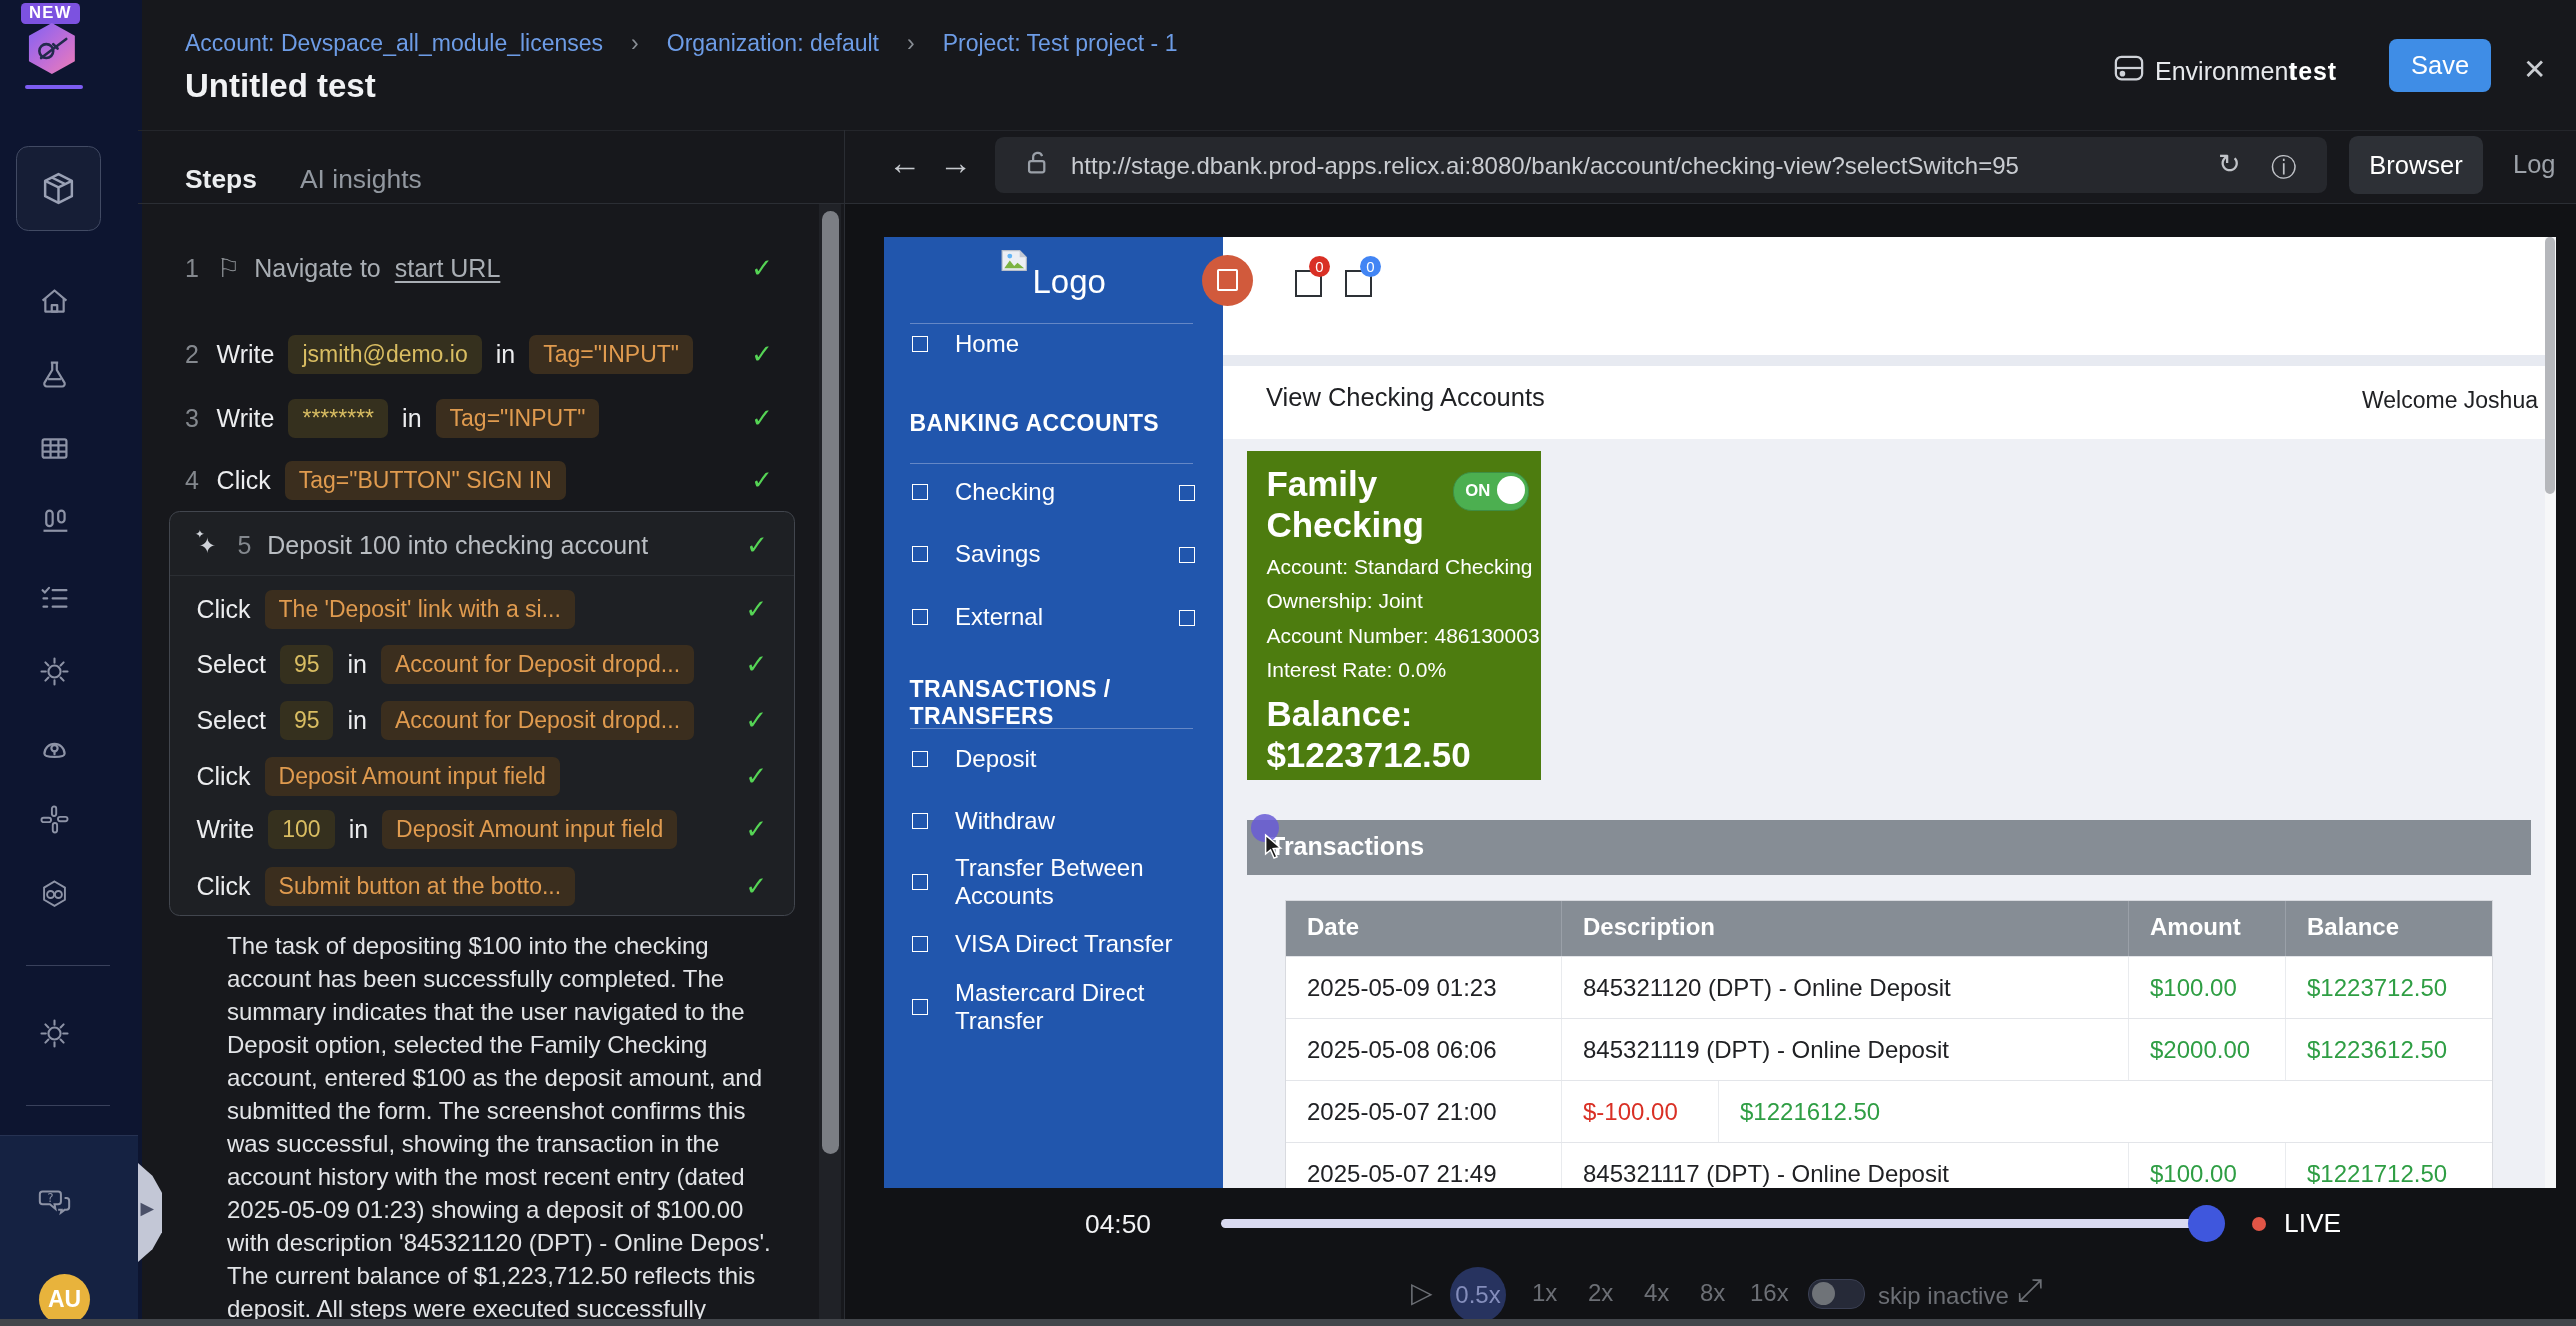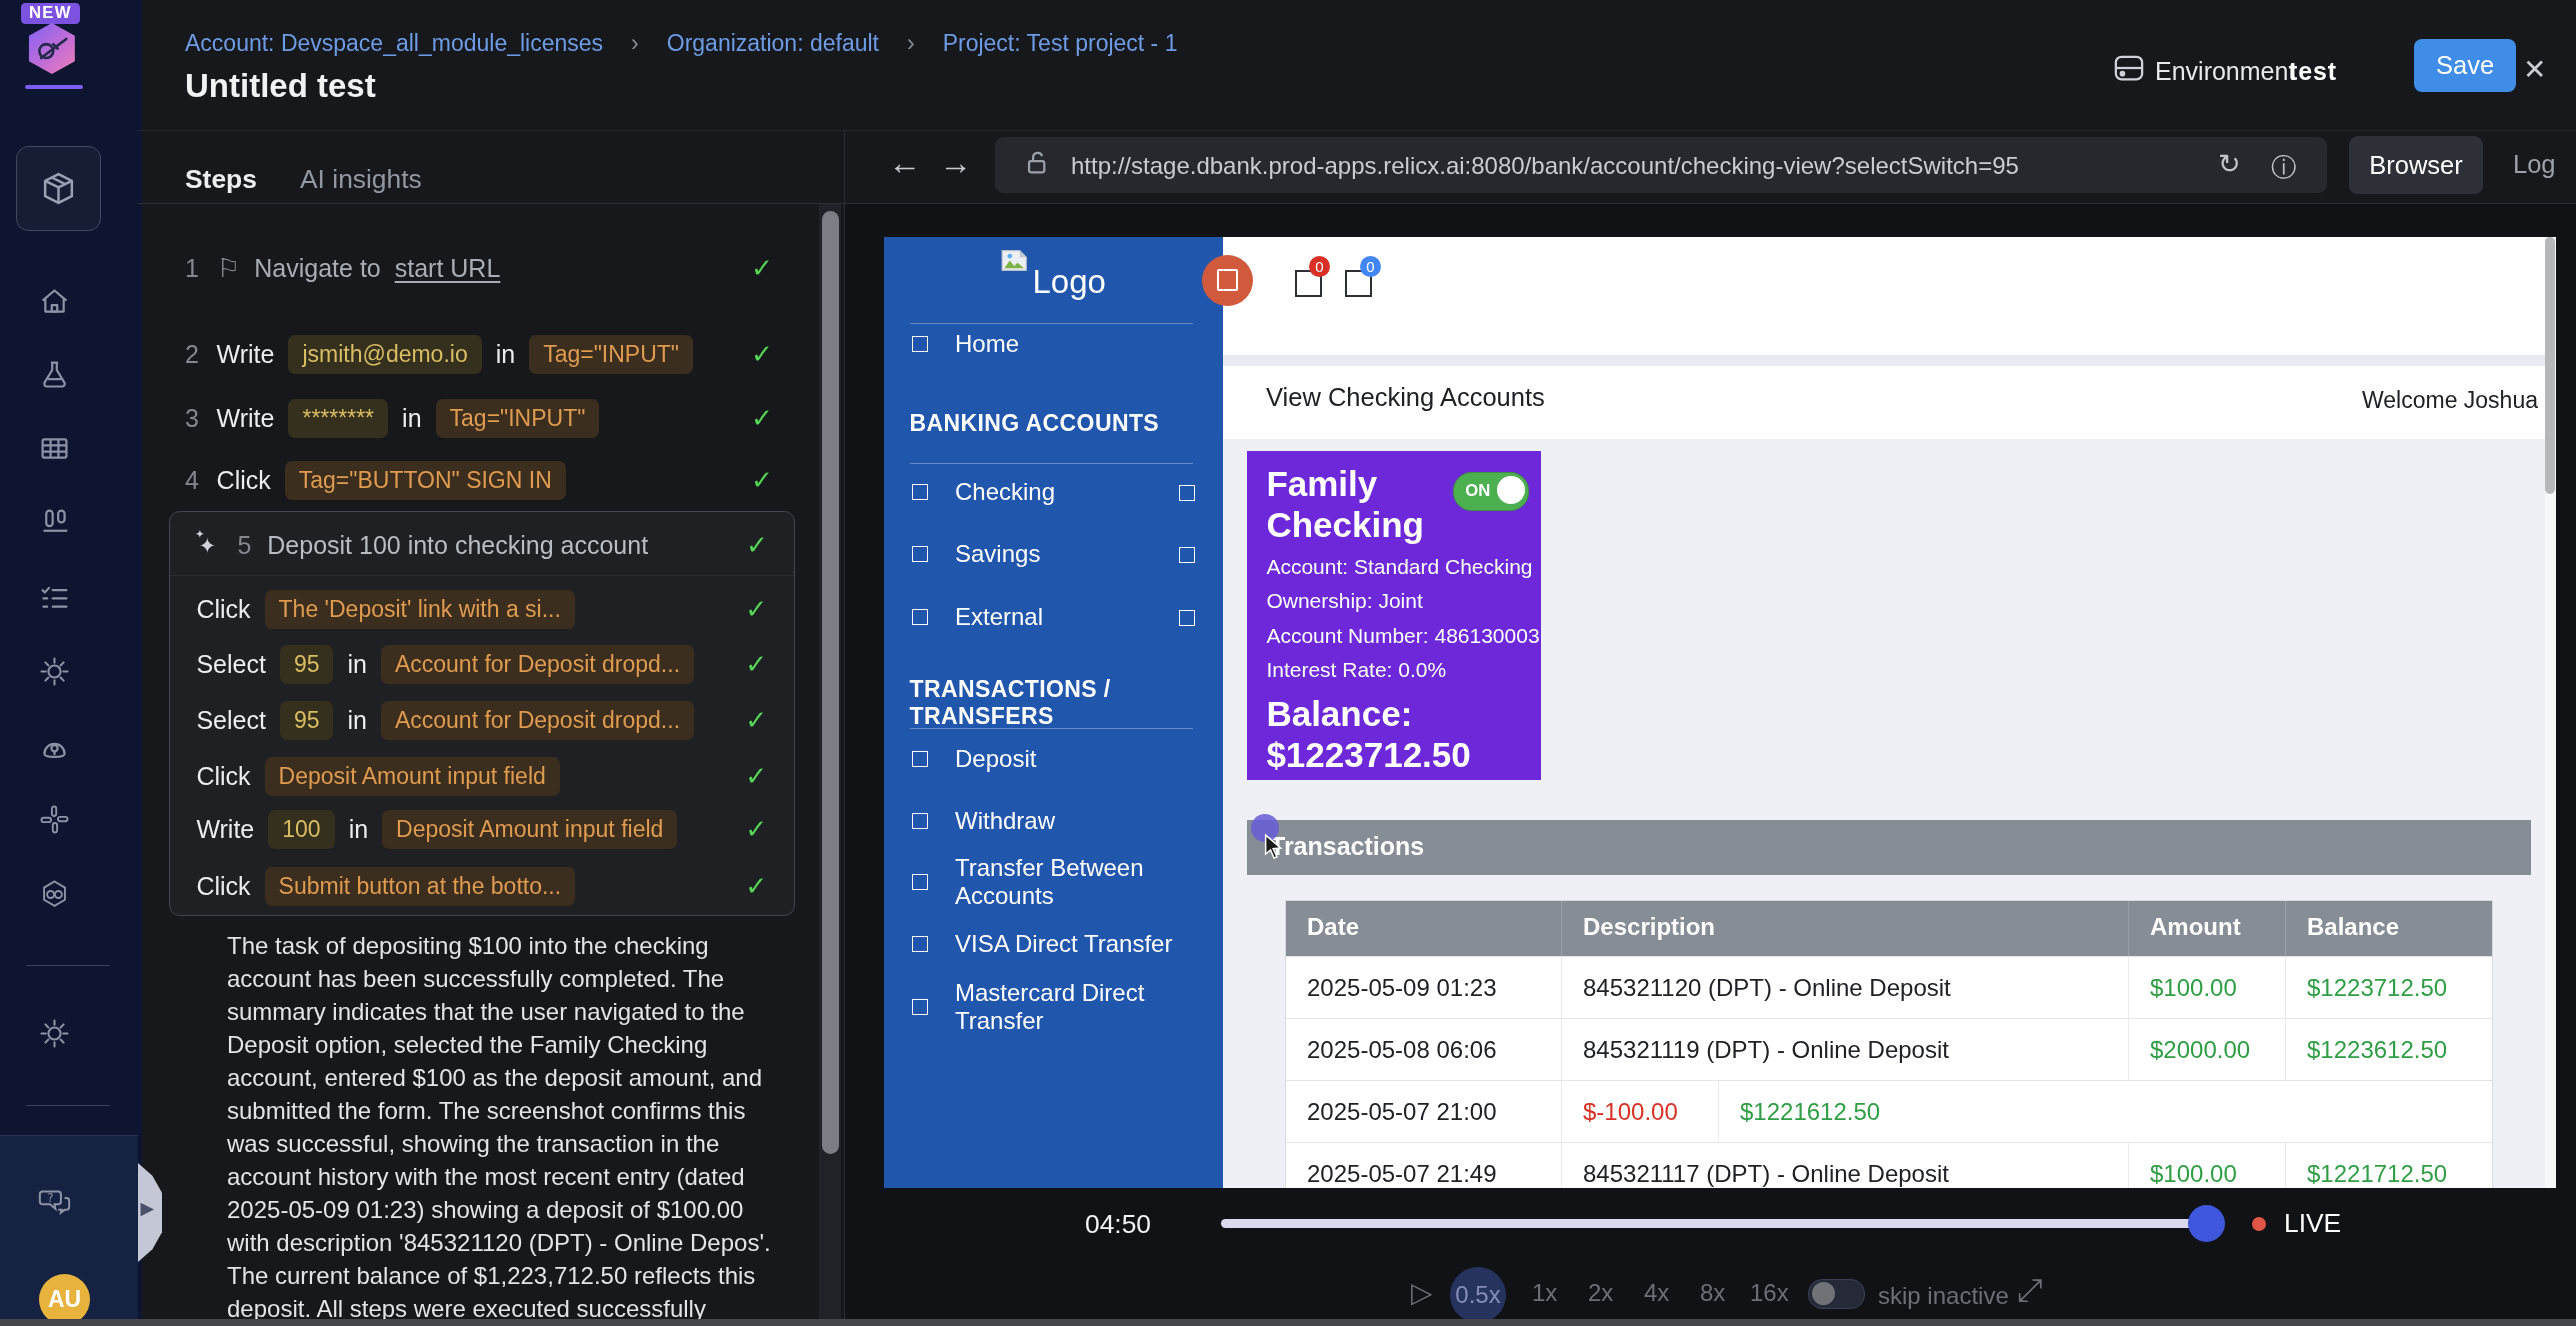--- a/index.html
+++ b/index.html
@@ -28,21 +28,21 @@
   .collapse-handle span{position:absolute;left:2.6px;top:35px;font-size:17.6px;color:#4a5068;}
 
   
   .breadcrumb{position:absolute;left:185px;top:30px;font-size:23px;color:#6d9ce6;display:flex;gap:28px;align-items:center;}
   .breadcrumb .sep{color:#888d94;}
   .page-title{position:absolute;left:185px;top:67px;font-size:33px;font-weight:600;color:#f1f2f4;}
   .env-icon{position:absolute;left:2113px;top:53px;}
   .env-label{position:absolute;left:2155px;top:57px;font-size:25px;color:#e7e9ec;}
   .env-value{position:absolute;left:2289px;top:57px;font-size:25px;font-weight:bold;color:#fff;letter-spacing:0.9px;}
   .save-btn{position:absolute;left:2389px;top:39px;width:102px;height:53px;border-radius:8px;background:#3f8de6;
-    color:#fff;font-size:25.5px;display:flex;align-items:center;justify-content:center;margin-left:25px;}
+    color:#fff;font-size:25.5px;display:flex;align-items:center;justify-content:center;}
   .close-x{position:absolute;left:2523px;top:53px;font-size:28px;color:#c9ccd1;}
   .hdr-sep{position:absolute;left:138px;top:130px;right:0;height:0.9px;background:#24262b;}
   .chrome-sep{position:absolute;left:138px;top:203px;right:0;height:0.9px;background:#2b2e34;}
   .panel-vsep{position:absolute;left:844px;top:130px;bottom:0;width:0.9px;background:#2a2d33;}
 
   
   .tab-steps{position:absolute;left:185px;top:164px;font-size:26.4px;font-weight:bold;color:#eceef0;}
   .tab-ai{position:absolute;left:300px;top:164px;font-size:26.4px;color:#9298a0;}
   .srow{position:absolute;left:185px;width:588px;display:flex;align-items:center;gap:14px;font-size:25px;color:#ecedef;height:46px;}
   .srow .num{color:#84888e;min-width:17.6px;}
@@ -101,21 +101,21 @@
   .badge.red{background:#d93025;}
   .badge.blue{background:#4285f4;}
   .rec-circle{position:absolute;left:318px;top:17.6px;width:51px;height:51px;border-radius:50%;background:#d15a3c;z-index:5;
     display:flex;align-items:center;justify-content:center;}
   .rec-circle i{display:block;width:17.6px;height:17.6px;border:2.6px solid #fff;border-radius:1.8px;}
   .bank-strip{position:absolute;left:339px;top:118px;width:1333px;height:10.6px;background:#e7eaf1;}
   .bank-band{position:absolute;left:339px;top:129px;width:1333px;height:73px;background:#fff;}
   .view-title{position:absolute;left:382px;top:146px;font-size:25.5px;color:#202124;}
   .welcome{position:absolute;left:1478px;top:150px;font-size:23px;color:#202124;}
 
-  .acct-card{position:absolute;left:363px;top:214px;width:294px;height:329px;background:#6d28d9;color:#fff;}
+  .acct-card{position:absolute;left:363px;top:214px;width:294px;height:329px;background:#4d7c0f;color:#fff;}
   .acct-title{position:absolute;left:19.4px;top:12.3px;font-size:35px;font-weight:bold;line-height:41px;}
   .toggle-on{position:absolute;right:12.3px;top:21px;width:74px;height:37px;border-radius:18.5px;background:#4caf50;
     border:1.8px solid #3e8e44;}
   .toggle-on .lbl{position:absolute;left:11.5px;top:8px;font-size:16.7px;font-weight:bold;color:#fff;}
   .toggle-on .knob{position:absolute;right:2.6px;top:2.6px;width:28px;height:28px;border-radius:50%;background:#fff;}
   .acct-line{position:absolute;left:19.4px;font-size:21px;}
   .bal-label{position:absolute;left:19.4px;top:243px;font-size:35px;font-weight:bold;}
   .bal-value{position:absolute;left:19.4px;top:284px;font-size:35px;font-weight:bold;}
 
   .tx-bar{position:absolute;left:363px;top:583px;width:1284px;height:55px;background:#868d95;}

